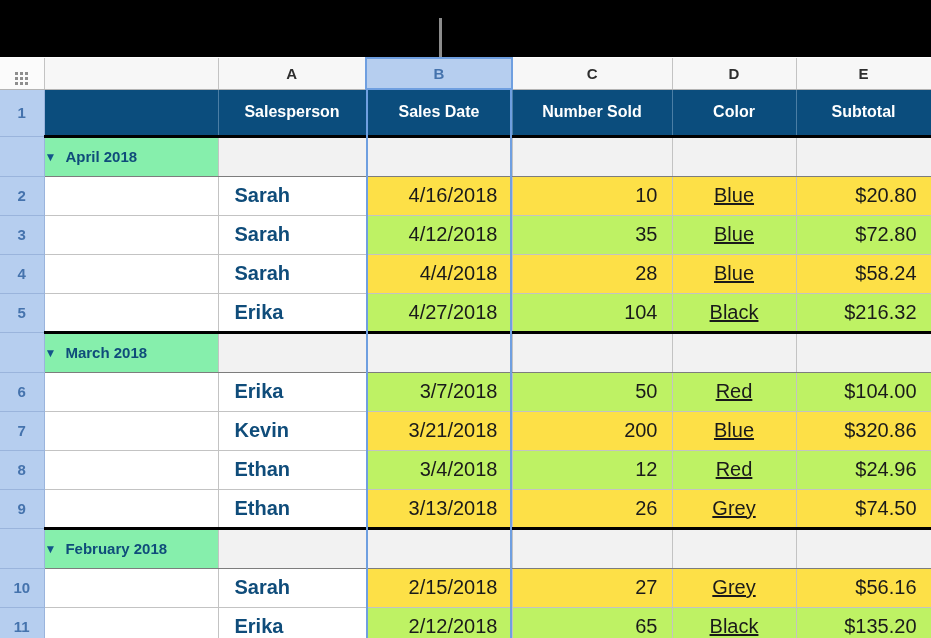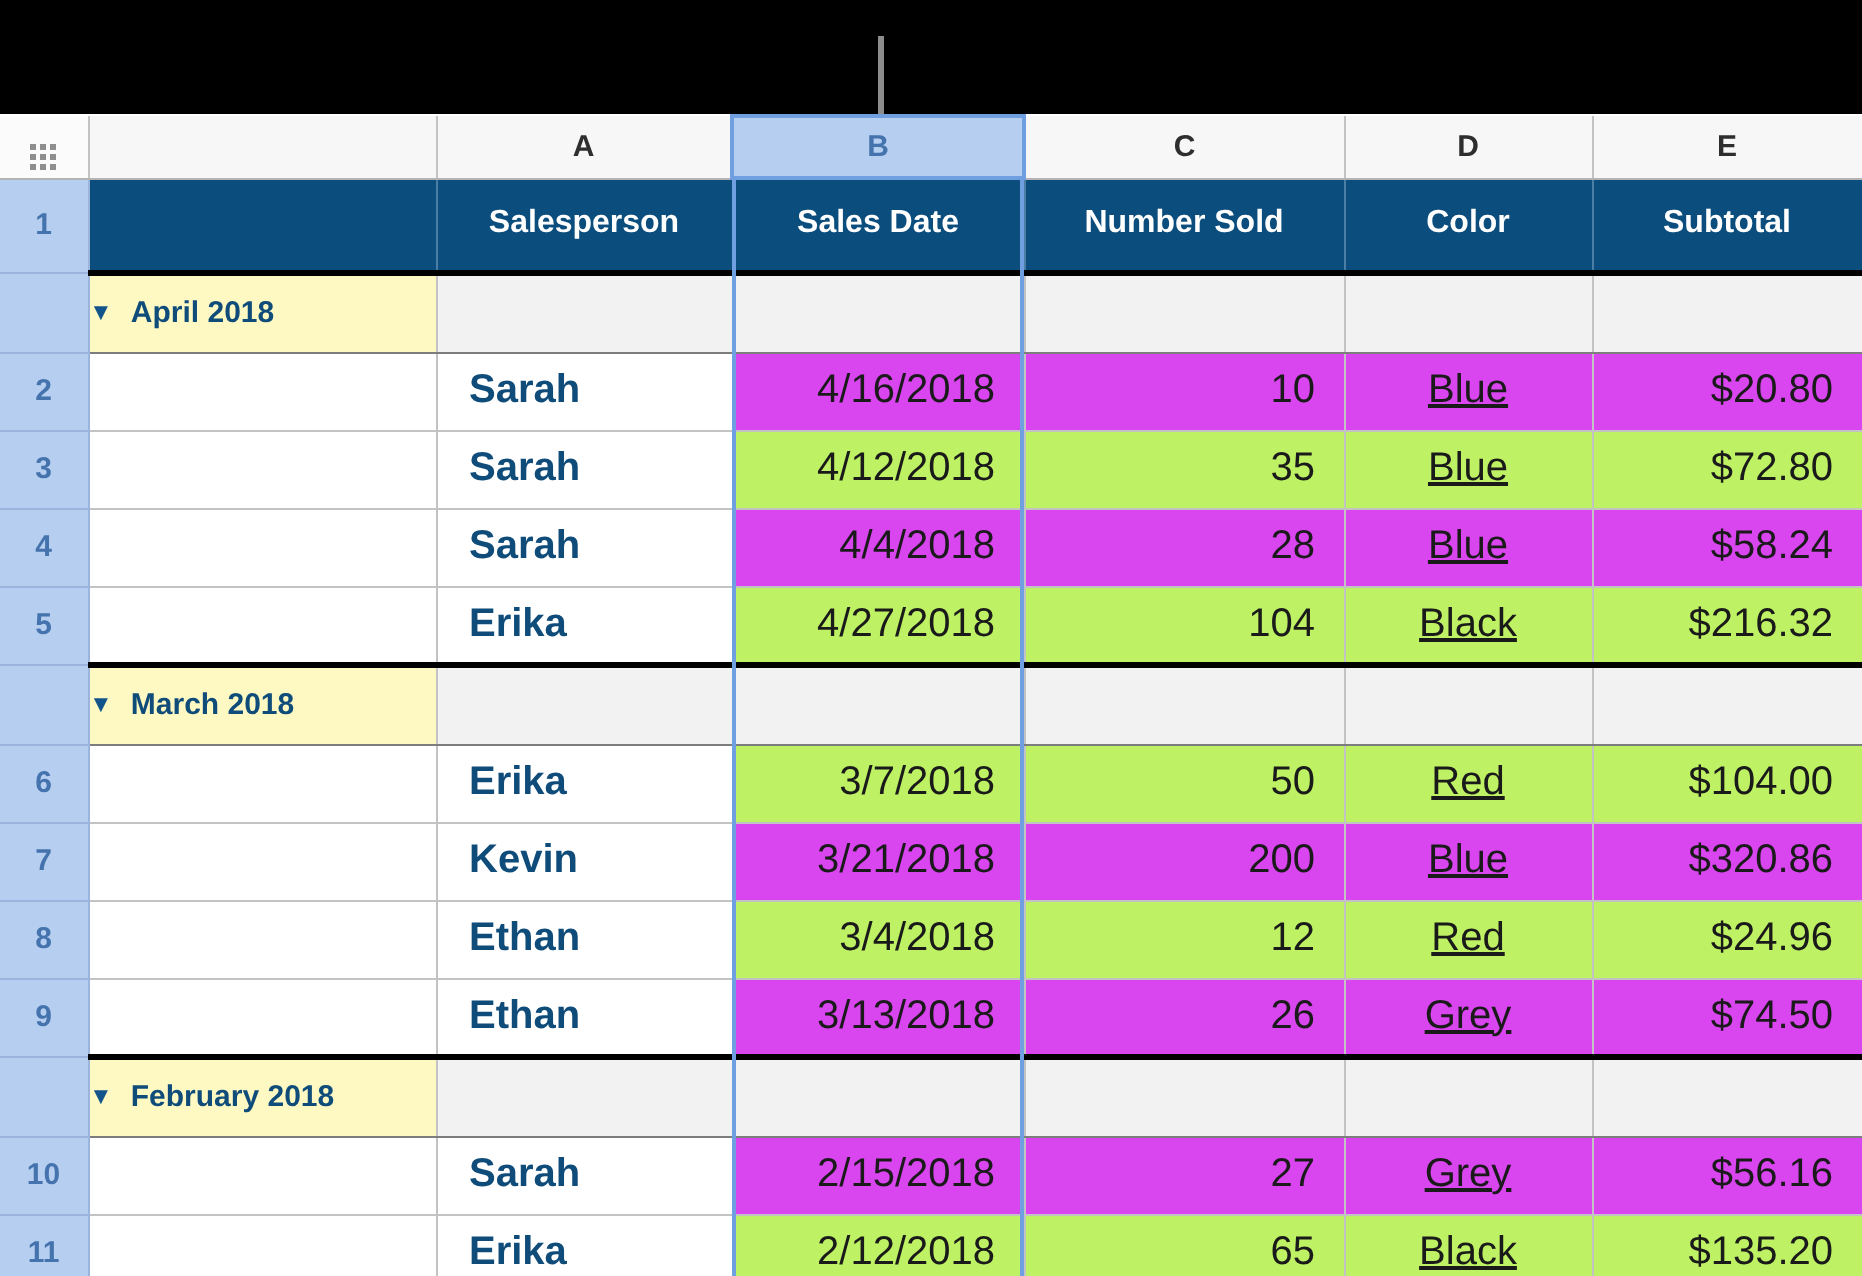--- a/index.html
+++ b/index.html
@@ -123,21 +123,21 @@
     text-align: center;
     vertical-align: middle;
     border-right: 1px solid #4b7ea5;
     border-bottom: 3px solid #000000;
   }
   .th-cell.blank { border-right: 1px solid #4b7ea5; }
 
   
   tr.group-row { height: 40px; }
   .grp-cell {
-    background: #fef9c3;
+    background: #86efac;
     color: #0f4c7a;
     font-size: 15px;
     font-weight: bold;
     vertical-align: middle;
     border-right: 1px solid #c3c3c3;
     border-bottom: 1px solid #7d7d7d;
     padding-left: 16px;
   }
   .grp-empty {
     background: #f2f2f2;
@@ -158,21 +158,21 @@
 
   
   tr.data-row { height: 39px; }
   .cell {
     font-size: 20px;
     vertical-align: middle;
     border-right: 1px solid #c3c3c3;
     border-bottom: 1px solid #c3c3c3;
     color: #1a1a1a;
   }
-  .cell.stripe  { background: #d946ef; }
+  .cell.stripe  { background: #fde047; }
   .cell.plain   { background: #bef264; }
   .cell.blankcol { background: #ffffff; }
   .cell.name {
     background: #ffffff;
     color: #0f4c7a;
     font-weight: bold;
     padding-left: 16px;
     text-align: left;
   }
   .cell.num {

